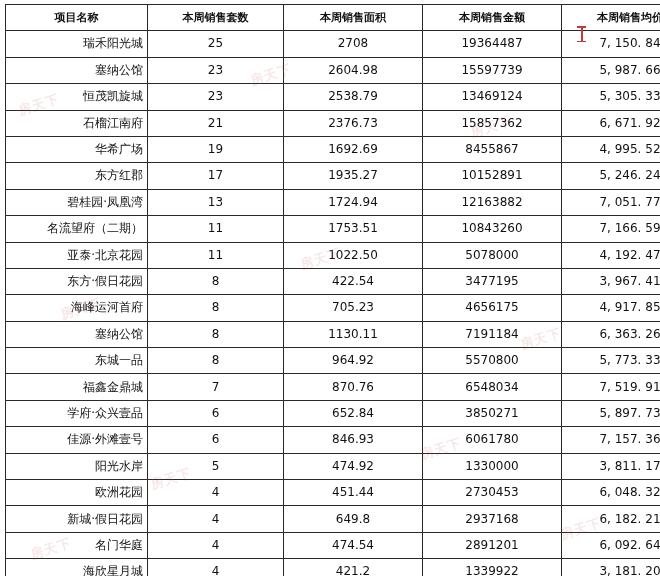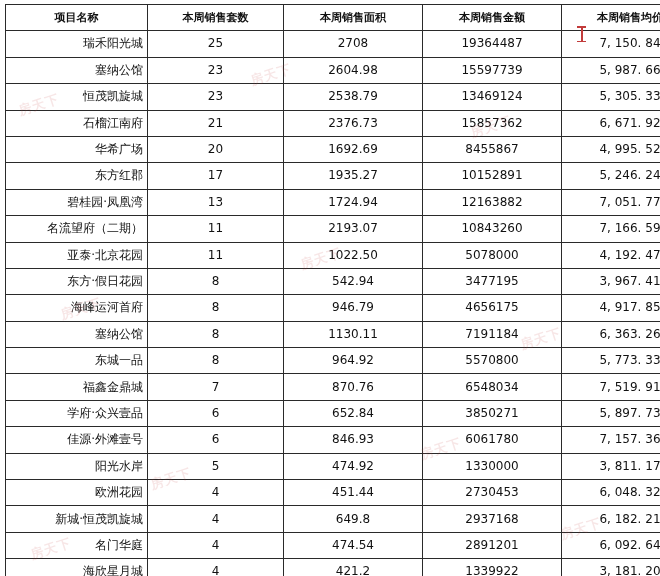--- a/index.html
+++ b/index.html
@@ -140,21 +140,21 @@
       </tr>
       <tr>
         <td class="c-name">石榴江南府</td>
         <td class="c-count">21</td>
         <td class="c-area">2376.73</td>
         <td class="c-amount">15857362</td>
         <td class="c-price">6, 671. 92</td>
       </tr>
       <tr>
         <td class="c-name">华希广场</td>
-        <td class="c-count">20</td>
+        <td class="c-count">19</td>
         <td class="c-area">1692.69</td>
         <td class="c-amount">8455867</td>
         <td class="c-price">4, 995. 52</td>
       </tr>
       <tr>
         <td class="c-name">东方红郡</td>
         <td class="c-count">17</td>
         <td class="c-area">1935.27</td>
         <td class="c-amount">10152891</td>
         <td class="c-price">5, 246. 24</td>
@@ -162,42 +162,42 @@
       <tr>
         <td class="c-name">碧桂园·凤凰湾</td>
         <td class="c-count">13</td>
         <td class="c-area">1724.94</td>
         <td class="c-amount">12163882</td>
         <td class="c-price">7, 051. 77</td>
       </tr>
       <tr>
         <td class="c-name">名流望府（二期）</td>
         <td class="c-count">11</td>
-        <td class="c-area">2193.07</td>
+        <td class="c-area">1753.51</td>
         <td class="c-amount">10843260</td>
         <td class="c-price">7, 166. 59</td>
       </tr>
       <tr>
         <td class="c-name">亚泰·北京花园</td>
         <td class="c-count">11</td>
         <td class="c-area">1022.50</td>
         <td class="c-amount">5078000</td>
         <td class="c-price">4, 192. 47</td>
       </tr>
       <tr>
         <td class="c-name">东方·假日花园</td>
         <td class="c-count">8</td>
-        <td class="c-area">542.94</td>
+        <td class="c-area">422.54</td>
         <td class="c-amount">3477195</td>
         <td class="c-price">3, 967. 41</td>
       </tr>
       <tr>
         <td class="c-name">海峰运河首府</td>
         <td class="c-count">8</td>
-        <td class="c-area">946.79</td>
+        <td class="c-area">705.23</td>
         <td class="c-amount">4656175</td>
         <td class="c-price">4, 917. 85</td>
       </tr>
       <tr>
         <td class="c-name">塞纳公馆</td>
         <td class="c-count">8</td>
         <td class="c-area">1130.11</td>
         <td class="c-amount">7191184</td>
         <td class="c-price">6, 363. 26</td>
       </tr>
@@ -237,21 +237,21 @@
         <td class="c-price">3, 811. 17</td>
       </tr>
       <tr>
         <td class="c-name">欧洲花园</td>
         <td class="c-count">4</td>
         <td class="c-area">451.44</td>
         <td class="c-amount">2730453</td>
         <td class="c-price">6, 048. 32</td>
       </tr>
       <tr>
-        <td class="c-name">新城·恒茂凯旋城</td>
+        <td class="c-name">新城·假日花园</td>
         <td class="c-count">4</td>
         <td class="c-area">649.8</td>
         <td class="c-amount">2937168</td>
         <td class="c-price">6, 182. 21</td>
       </tr>
       <tr>
         <td class="c-name">名门华庭</td>
         <td class="c-count">4</td>
         <td class="c-area">474.54</td>
         <td class="c-amount">2891201</td>

